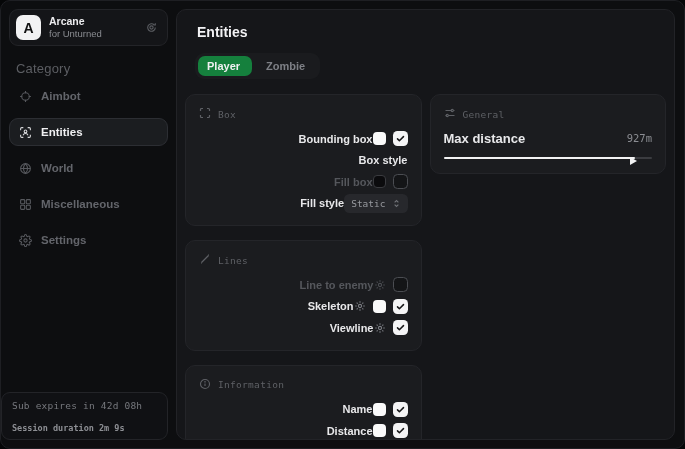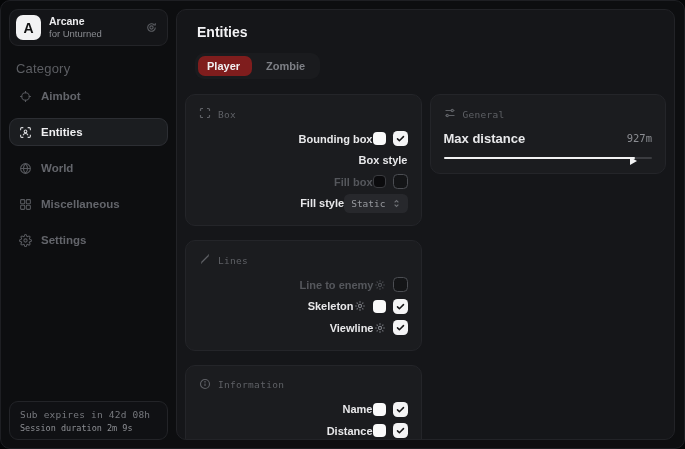--- a/index.html
+++ b/index.html
@@ -29,42 +29,42 @@
   .nav { display:flex; flex-direction:column; gap:8px; }
   .nav-item {
     display:flex; align-items:center; gap:9px; height:28px;
     padding:0 9px; border-radius:9px; border:1px solid transparent;
     color:#63656b; font-size:11.5px; font-weight:600; cursor:pointer;
   }
   .nav-item .nv-icon { display:flex; color:#56585d; }
   .nav-item.active { background:#1b1d20; border-color:#2c2e33; color:#f0f0f2; }
   .nav-item.active .nv-icon { color:#d8d8da; }
   .side-footer {
-    position:absolute; left:8px; right:8px; bottom:8px;
+    position:absolute; left:0; right:8px; bottom:8px;
     border:1px solid #232428; border-radius:9px; background:#101114;
     padding:7px 10px 6px;
   }
   .side-footer .l1 { font-family:"DejaVu Sans Mono", monospace; font-size:9.5px; color:#76787d; letter-spacing:.2px; }
-  .side-footer .l2 { font-family:"DejaVu Sans Mono", monospace; font-size:8.5px; color:#8d8f94; margin-top:3px; font-weight:400; }
+  .side-footer .l2 { font-family:"DejaVu Sans Mono", monospace; font-size:8.5px; color:#8d8f94; margin-top:12px; font-weight:700; }
   
   .main-panel {
     flex:1; margin:8px 9px 8px 0;
     background:#151619; border:1px solid #222327; border-radius:10px;
     padding:12px 8px; overflow:hidden;
   }
   .page-title { font-size:14px; font-weight:700; color:#f2f2f4; margin:2px 0 0 12px; }
   .tabs {
     display:inline-flex; gap:2px; margin:13px 0 0 10px;
     background:#1a1b1e; border-radius:9px; padding:3px;
   }
   .tab {
     padding:4px 12px; border-radius:7px; font-size:11px; font-weight:600;
     color:#7e8086; cursor:pointer;
   }
-  .tab.active { background:#7f1d1d; color:#f0f0f2;padding-left:9px; }
+  .tab.active { background:#15803d; color:#f0f0f2;padding-left:9px; }
   .columns { display:flex; gap:8px; margin-top:15px; align-items:flex-start; }
   .col { width:240px; display:flex; flex-direction:column; gap:14px; }
   .card {
     background:#1b1c1f; border:1px solid #242529; border-radius:10px;
     padding:10px 13px 11px;
   }
   .sec-head {
     display:flex; align-items:center; gap:7px; margin:2px 0 7px;
     color:#5e6065; font-family:"DejaVu Sans Mono", monospace; font-size:9.5px; letter-spacing:.3px;
   }

